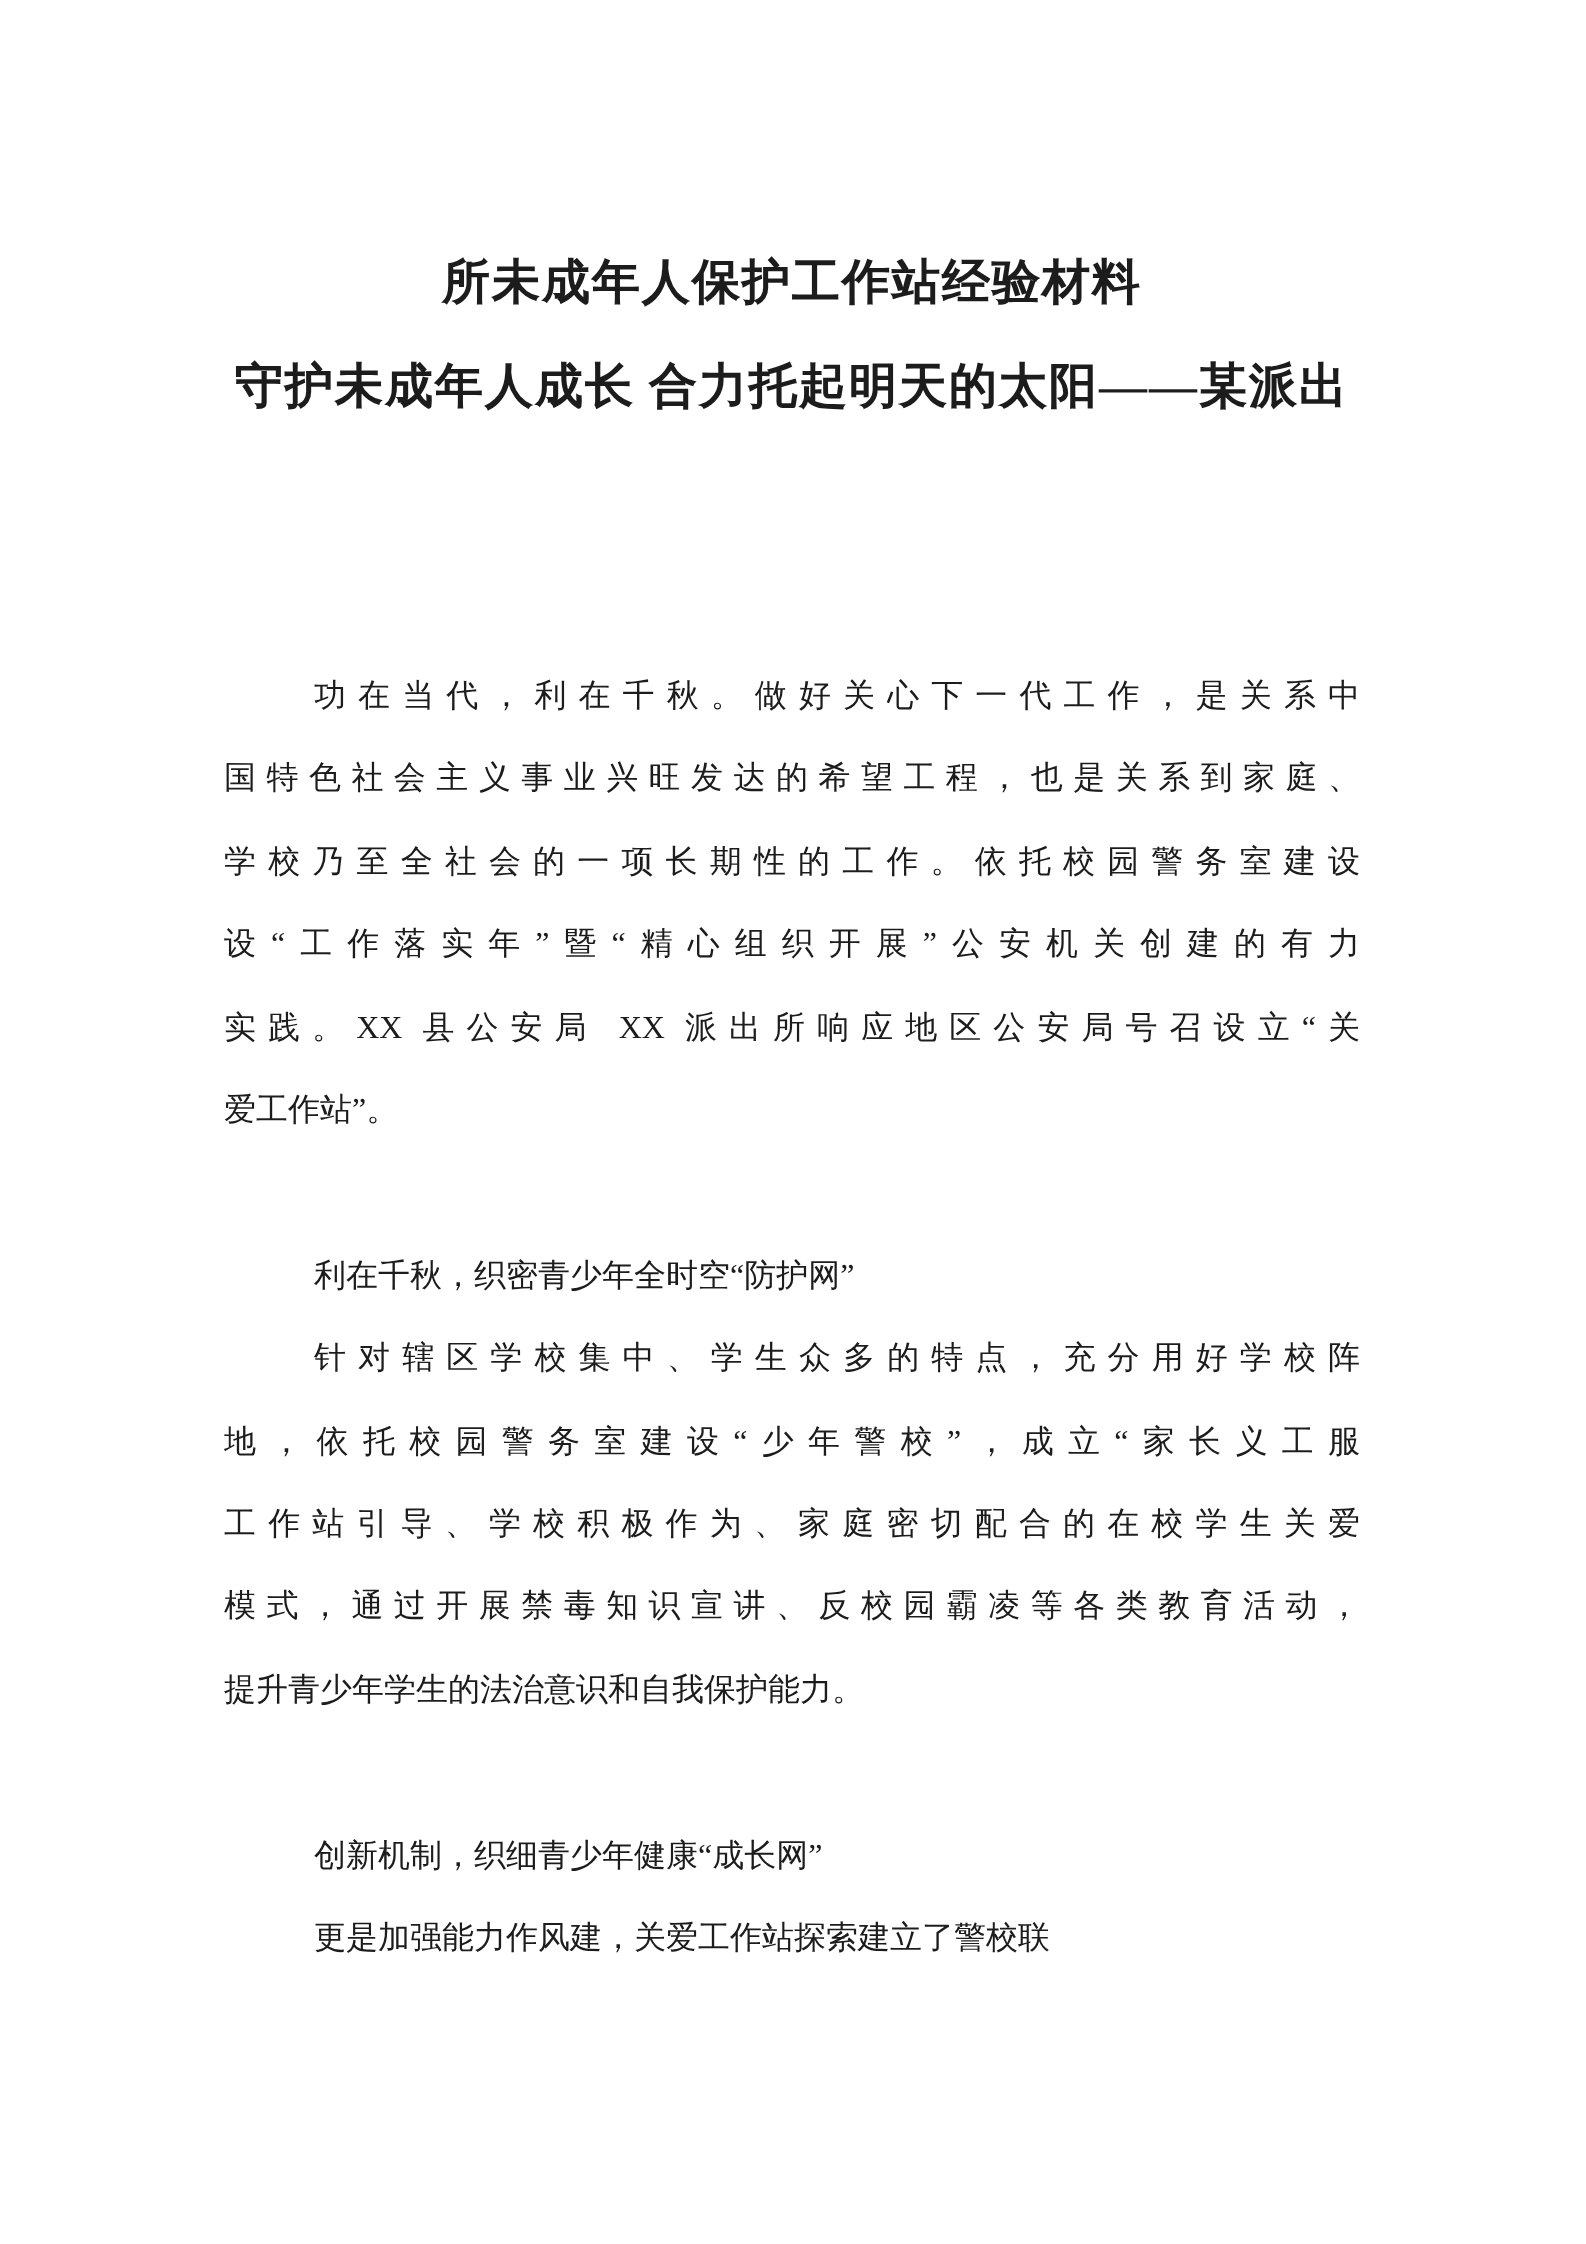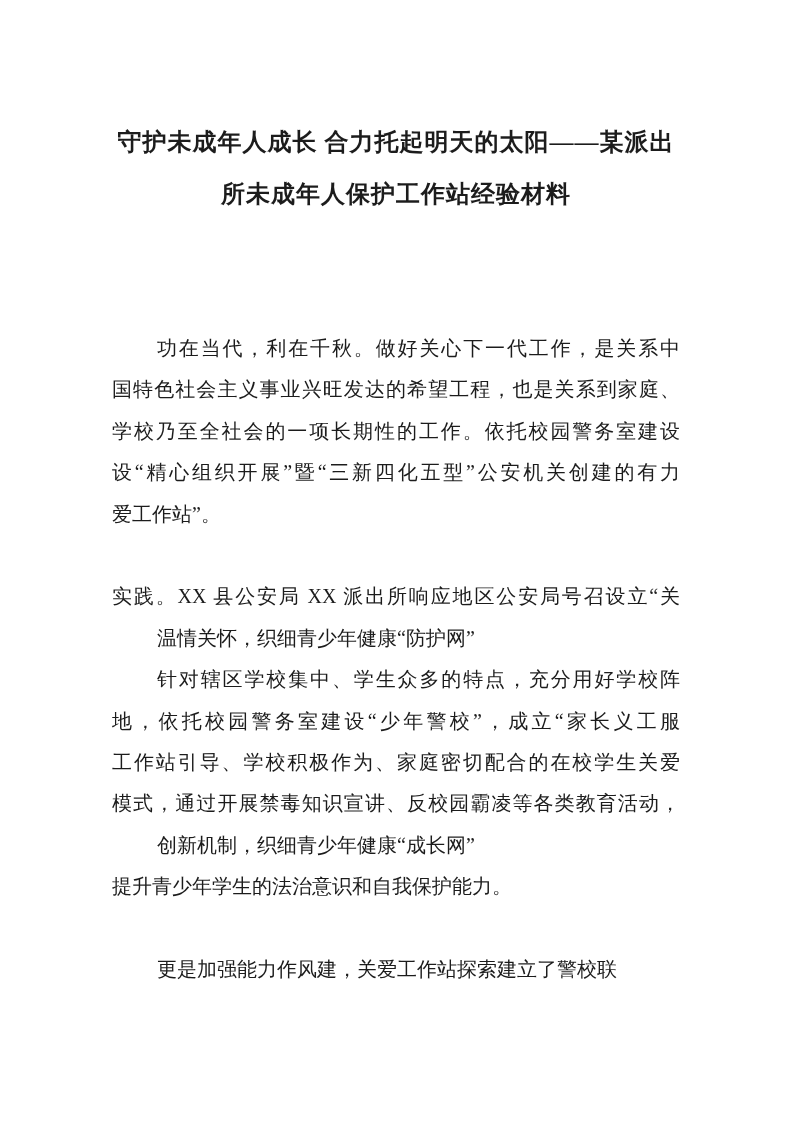--- a/index.html
+++ b/index.html
@@ -20,21 +20,21 @@
   }
   .doc-title {
     font-size: 24px;
     font-weight: 700;
     line-height: 52px;
     text-align: center;
     letter-spacing: 1px;
     margin: 0 0 108px 0;
   }
   .doc-body {
-    font-size: 20px;
+    font-size: 16px;
     line-height: 41.4px;
   }
   .line {
     min-height: 41.4px;
     white-space: normal;
   }
   .fill {
     text-align: justify;
     text-align-last: justify;
   }
@@ -48,50 +48,50 @@
     font-weight: 400;
   }
 </style>
 </head>
 <body>
 
 <div class="page" style="background: rgb(255, 255, 255); color: rgb(28, 28, 28);">
 
   <div class="doc-title">
 
+      <div class="title-line">所未成年人保护工作站经验材料</div>
+
       <div class="title-line">守护未成年人成长 合力托起明天的太阳——某派出</div>
-
-      <div class="title-line">所未成年人保护工作站经验材料</div>
     </div>
 
   <div class="doc-body">
 
       <div class="line indent fill">功在当代，利在千秋。做好关心下一代工作，是关系中</div>
 
       <div class="line fill">国特色社会主义事业兴旺发达的希望工程，也是关系到家庭、</div>
 
       <div class="line fill">学校乃至全社会的一项长期性的工作。依托校园警务室建设</div>
 
-      <div class="line fill">设“精心组织开展”暨“三新四化五型”公安机关创建的有力</div>
+      <div class="line fill">设“工作落实年”暨“精心组织开展”公安机关创建的有力</div>
+
+      <div class="line fill">实践。XX 县公安局 XX 派出所响应地区公安局号召设立“关</div>
 
       <div class="line gap-after">爱工作站”。</div>
 
-      <div class="line fill">实践。XX 县公安局 XX 派出所响应地区公安局号召设立“关</div>
-
-      <div class="line indent heading">温情关怀，织细青少年健康“防护网”</div>
+      <div class="line indent heading">利在千秋，织密青少年全时空“防护网”</div>
 
       <div class="line indent fill">针对辖区学校集中、学生众多的特点，充分用好学校阵</div>
 
       <div class="line fill">地，依托校园警务室建设“少年警校”，成立“家长义工服</div>
 
 
       <div class="line fill">工作站引导、学校积极作为、家庭密切配合的在校学生关爱</div>
 
       <div class="line fill">模式，通过开展禁毒知识宣讲、反校园霸凌等各类教育活动，</div>
 
+      <div class="line gap-after">提升青少年学生的法治意识和自我保护能力。</div>
+
       <div class="line indent heading">创新机制，织细青少年健康“成长网”</div>
-
-      <div class="line gap-after">提升青少年学生的法治意识和自我保护能力。</div>
 
       <div class="line indent">更是加强能力作风建，关爱工作站探索建立了警校联</div>
     </div>
 
 </div>
 
 </body></html>

